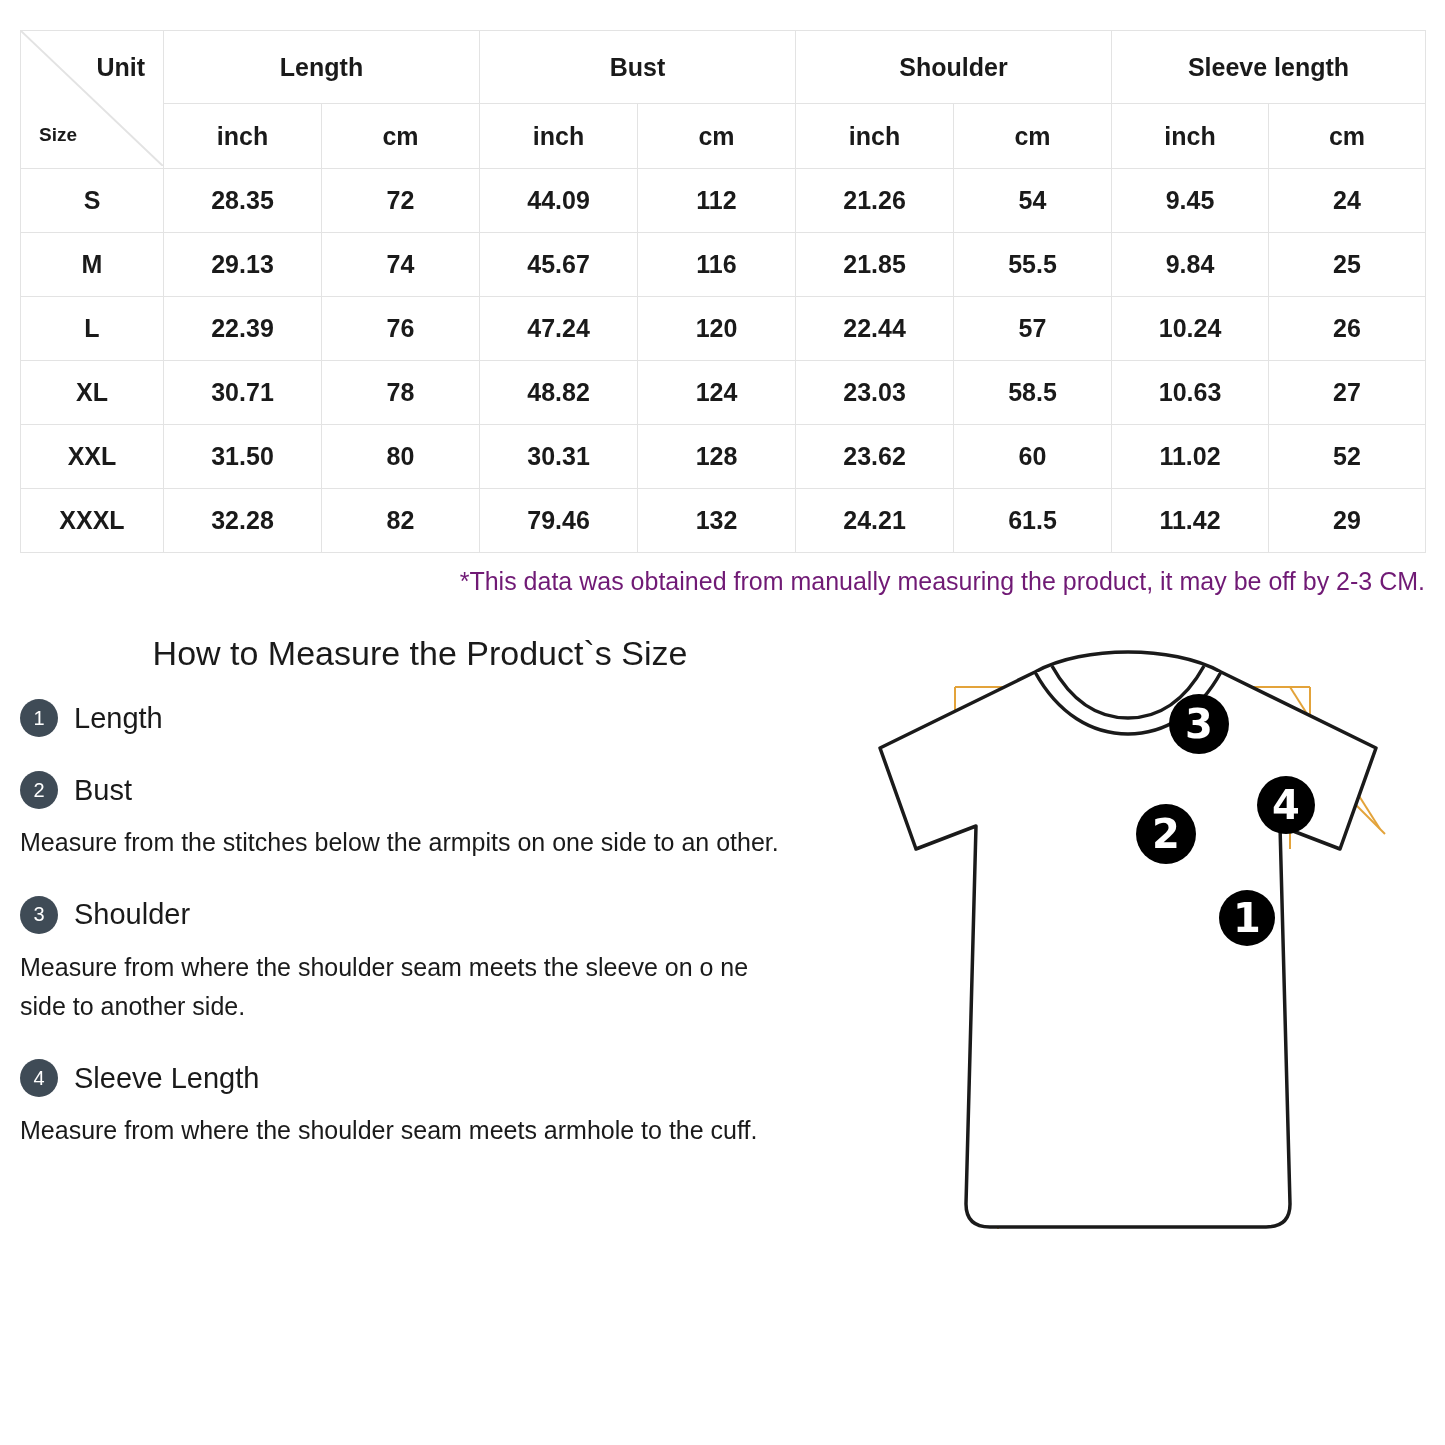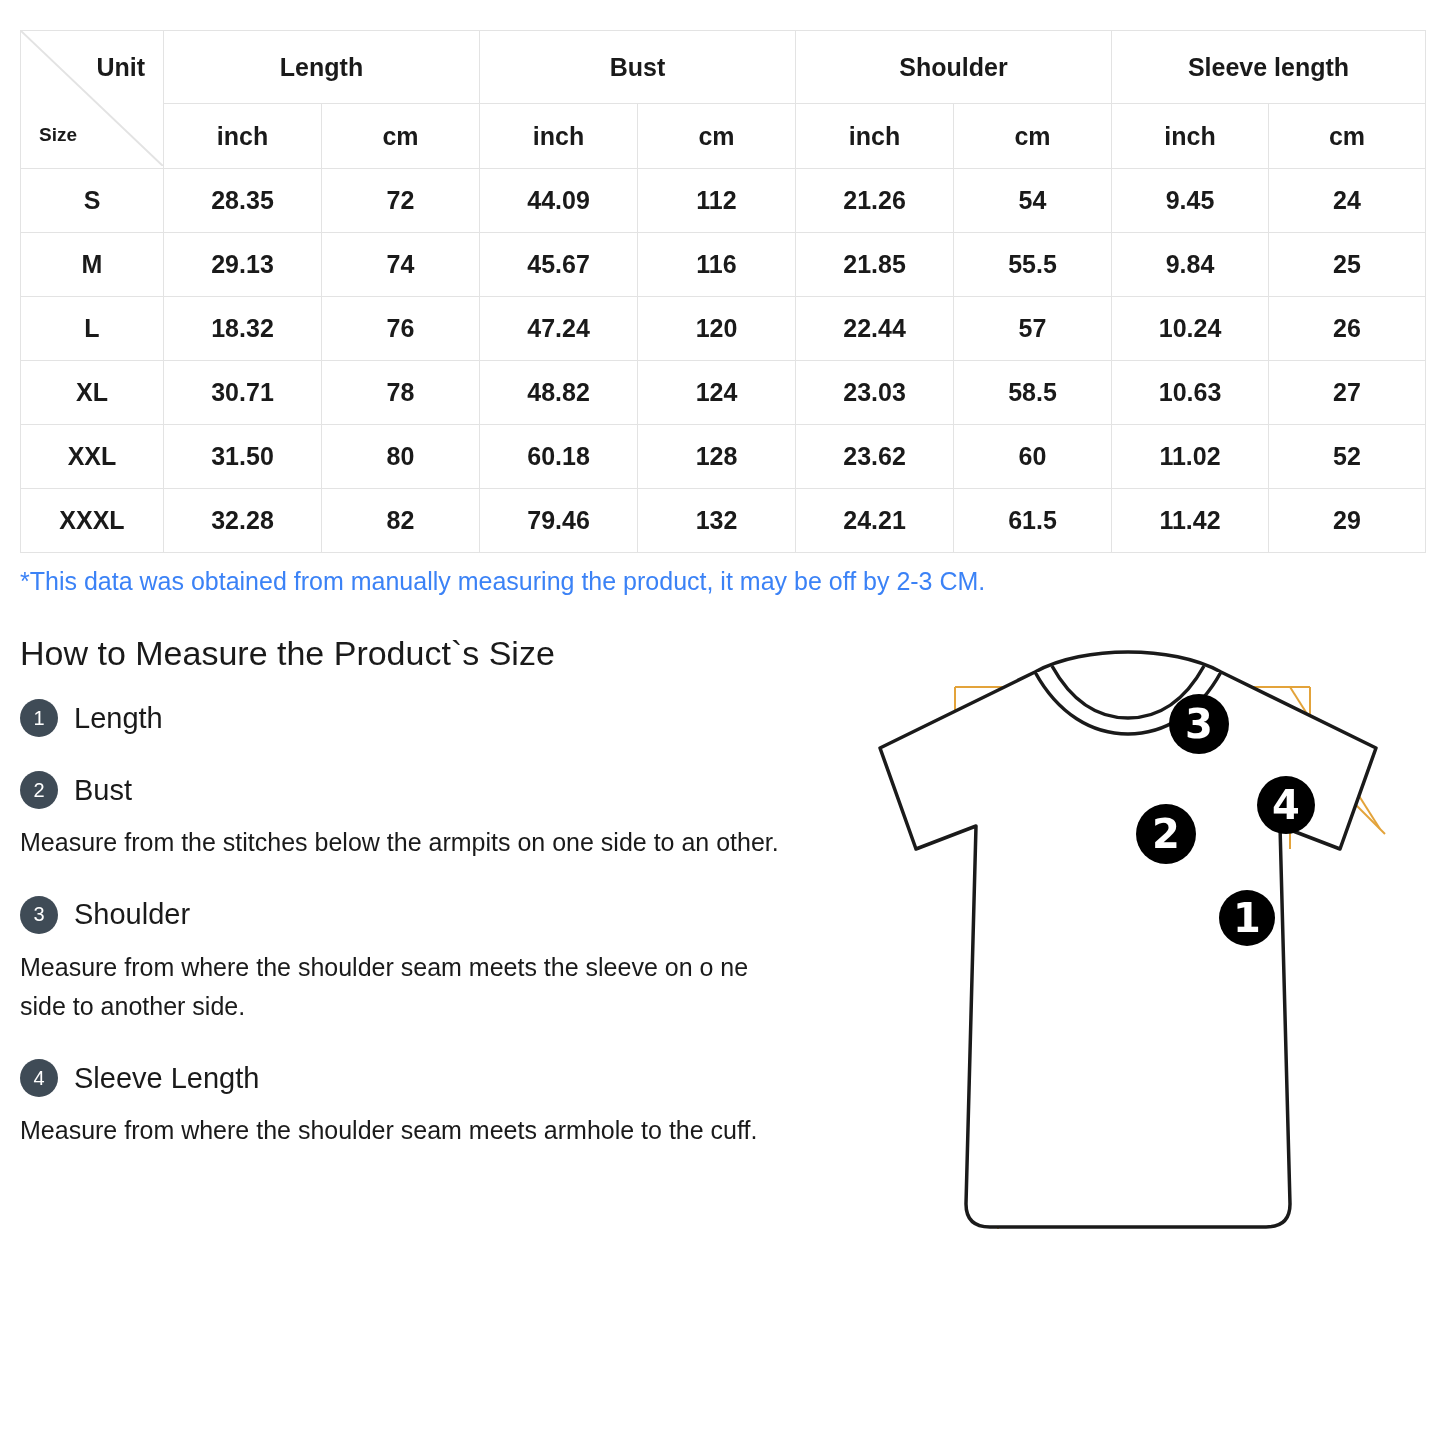--- a/index.html
+++ b/index.html
@@ -71,42 +71,44 @@
     height: 64px !important;
     font-size: 25px;
     font-weight: bold;
   }
   td.size-cell {
     font-size: 26px;
   }
   .note {
     margin-top: 14px;
     font-size: 25px;
-    color: #3b82f6;
+    color: #701a75;
     font-weight: normal;
+    text-align: right;
   }
 
   
   .lower {
     display: flex;
     margin-top: 38px;
   }
   .left-col {
     width: 800px;
     flex: none;
   }
   .right-col {
     flex: 1;
     position: relative;
   }
   h2.how-title {
     font-size: 34px;
     font-weight: normal;
     margin: 0 0 26px 0;
     color: #1a1a1a;
+    text-align: center;
   }
   .step-head {
     display: flex;
     align-items: center;
     margin-top: 34px;
     margin-bottom: 14px;
   }
   .step-head:first-of-type { margin-top: 0; }
   .badge {
     width: 38px;
@@ -217,21 +219,21 @@
         <td>74</td>
         <td>45.67</td>
         <td>116</td>
         <td>21.85</td>
         <td>55.5</td>
         <td>9.84</td>
         <td>25</td>
       </tr>
       <tr>
         <td class="size-cell">L</td>
-        <td>18.32</td>
+        <td>22.39</td>
         <td>76</td>
         <td>47.24</td>
         <td>120</td>
         <td>22.44</td>
         <td>57</td>
         <td>10.24</td>
         <td>26</td>
       </tr>
       <tr>
         <td class="size-cell">XL</td>
@@ -241,21 +243,21 @@
         <td>124</td>
         <td>23.03</td>
         <td>58.5</td>
         <td>10.63</td>
         <td>27</td>
       </tr>
       <tr>
         <td class="size-cell">XXL</td>
         <td>31.50</td>
         <td>80</td>
-        <td>60.18</td>
+        <td>30.31</td>
         <td>128</td>
         <td>23.62</td>
         <td>60</td>
         <td>11.02</td>
         <td>52</td>
       </tr>
       <tr>
         <td class="size-cell">XXXL</td>
         <td>32.28</td>
         <td>82</td>

